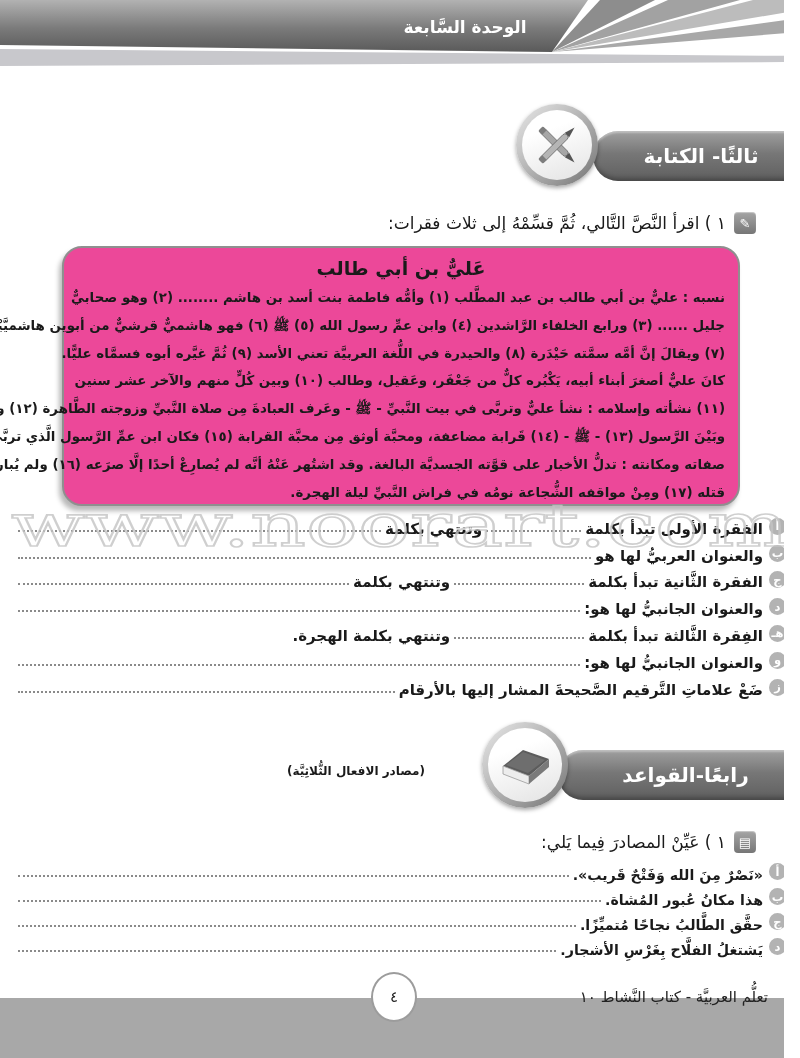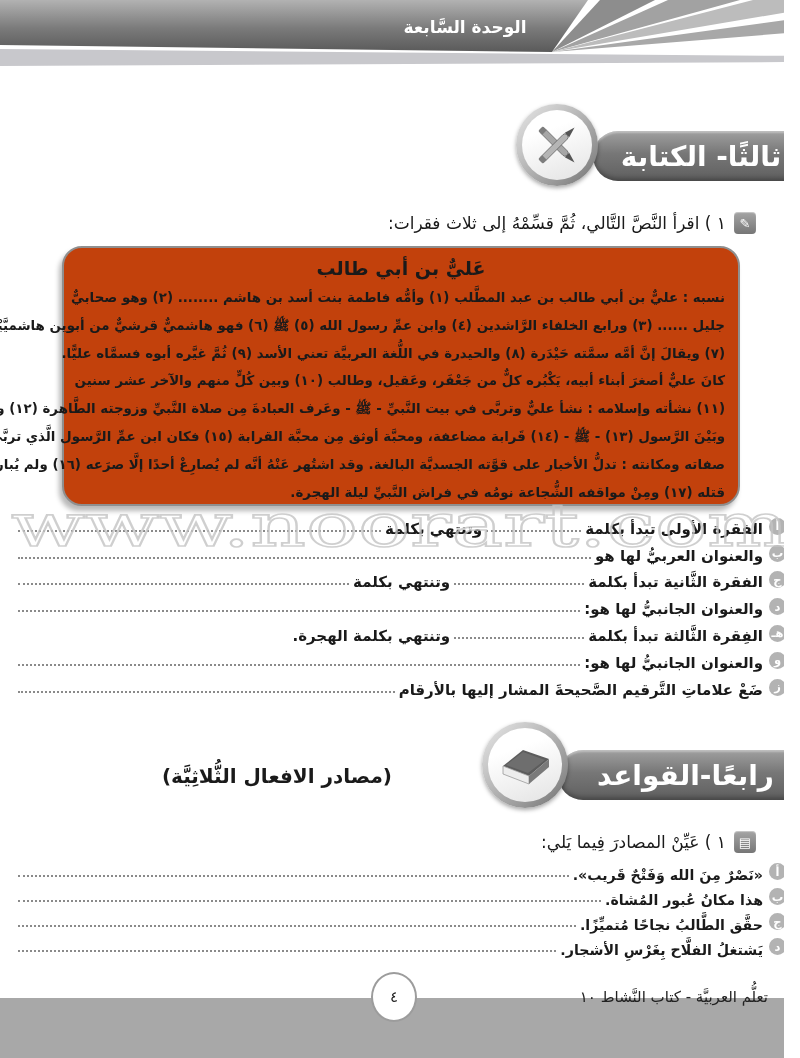--- a/index.html
+++ b/index.html
@@ -7,34 +7,34 @@
         font-family:"DejaVu Sans",sans-serif;color:#1a1a1a;}
   
   .hdr-svg{position:absolute;top:0;left:0;}
   .unit-title{position:absolute;top:17px;left:380px;width:170px;text-align:center;
         color:#fff;font-weight:bold;font-size:17px;direction:rtl;}
   
   .capsule{position:absolute;height:50px;border-radius:26px;direction:rtl;
         background:linear-gradient(180deg,#a0a0a0 0%,#777 45%,#5f5f5f 100%);
         box-shadow:inset 0 2px 2px rgba(255,255,255,.35), inset 0 -3px 4px rgba(0,0,0,.25);
         display:flex;align-items:center;justify-content:center;}
-  .capsule .cap-label{color:#fff;font-weight:bold;font-size:28px;}
+  .capsule .cap-label{color:#fff;font-weight:bold;font-size:20px;}
   .icon-circle{position:absolute;border-radius:50%;
         background:linear-gradient(135deg,#e9e9e9 0%,#9a9a9a 70%,#6f6f6f 100%);
         box-shadow:0 2px 4px rgba(0,0,0,.35);display:flex;align-items:center;justify-content:center;}
   .icon-circle .inner{background:linear-gradient(160deg,#ffffff 30%,#e3e3e3 100%);
         border-radius:50%;display:flex;align-items:center;justify-content:center;}
   
   .instr{position:absolute;right:28px;display:flex;direction:rtl;align-items:center;gap:8px;}
   .sq-icon{width:22px;height:22px;border-radius:4px;flex:0 0 auto;
         background:linear-gradient(180deg,#a5a5a5,#767676);display:flex;align-items:center;
         justify-content:center;color:#fff;font-size:13px;box-shadow:inset 0 1px 1px rgba(255,255,255,.4);}
   .instr .itext{font-weight:normal;font-size:17px;}
   
-  .passage-box{position:absolute;left:62px;top:246px;width:678px;height:260px;background:#c2410c;
+  .passage-box{position:absolute;left:62px;top:246px;width:678px;height:260px;background:#ec4899;
         border:2px solid #8f8f8f;border-radius:20px;direction:rtl;box-sizing:border-box;
         box-shadow:-3px 5px 5px rgba(0,0,0,.28);padding:4px 13px 1px 13px;}
   .p-title{text-align:center;font-weight:bold;font-size:19px;line-height:32px;}
   .pline{font-weight:bold;font-size:13.4px;line-height:27.8px;text-align:justify;
         text-align-last:justify;white-space:nowrap;}
   .pline.last{text-align-last:right;}
   
   .watermark{position:absolute;top:496px;left:0;z-index:6;pointer-events:none;opacity:.8;}
   
   .rows{position:absolute;left:14px;width:772px;direction:rtl;z-index:3;}
@@ -43,21 +43,21 @@
   #grammar-items .q-row{height:25px;}
   .bullet{flex:0 0 auto;width:17px;height:17px;border-radius:50%;background:#b3b3b3;color:#fff;
         font-size:11.5px;font-weight:bold;display:flex;align-items:center;justify-content:center;
         margin-bottom:3px;margin-left:6px;}
   .q-text{font-weight:bold;font-size:15px;white-space:nowrap;padding:0 0;}
   #grammar-items .q-text{font-size:14.2px;}
   .dots{border-bottom:2.6px dotted #8a8a8a;height:12px;margin:0 4px 6px 4px;flex:0 0 auto;}
   .dots.flex{flex:1 1 auto;}
   .spacer{flex:1 1 auto;}
   
-  .side-label{position:absolute;top:764px;right:392px;font-weight:bold;font-size:20px;direction:rtl;}
+  .side-label{position:absolute;top:764px;right:359px;font-weight:bold;font-size:12px;direction:rtl;}
   
   .footer-bar{position:absolute;left:0;top:998px;width:800px;height:60px;background:#a8a8a8;}
   .page-circle{position:absolute;left:371px;top:972px;width:46px;height:50px;border-radius:50%;
         background:#fff;border:2px solid #9c9c9c;box-sizing:border-box;z-index:4;
         display:flex;align-items:center;justify-content:center;font-size:15px;color:#222;}
   .footer-title{position:absolute;top:988px;right:16px;font-size:15px;color:#222;direction:rtl;}
 </style>
 </head>
 <body>
 

